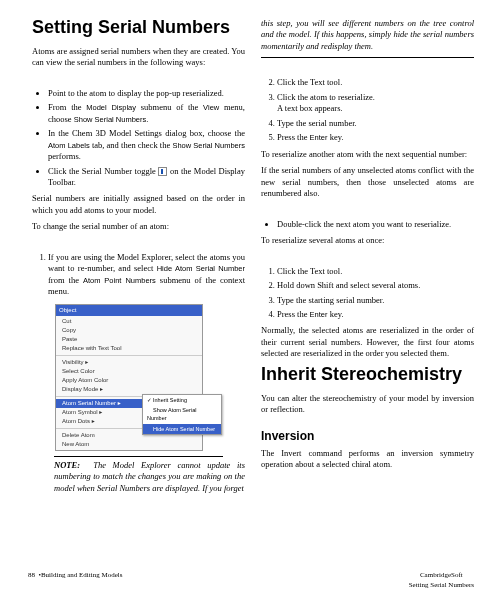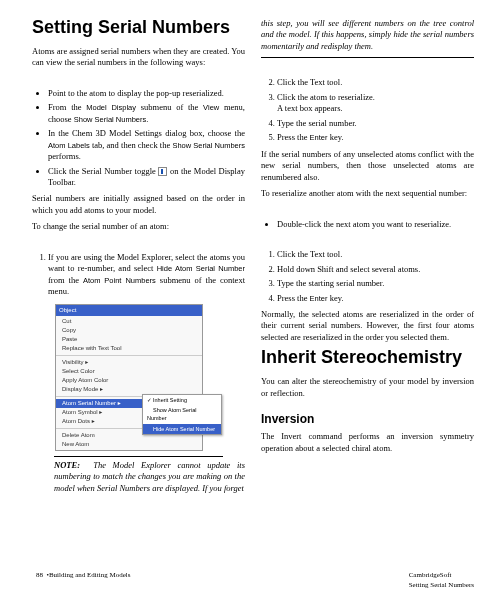--- a/index.html
+++ b/index.html
@@ -22,22 +22,22 @@
 .sub-anchor{position:relative}
 .submenu{position:absolute;left:86px;top:-4px;background:#fff;border:1px solid #999;font-size:5.5px;width:80px;box-shadow:1px 1px 2px rgba(0,0,0,.3)}
 .submenu div{padding:1px 4px}
 .chk{display:inline-block;width:6px}
 .sel{background:#3860c8;color:#fff}
 .note-line{border-top:1px solid #000;margin:4px 22px 3px 22px}
 .note-txt{font-style:italic;margin:0 0 0 22px;text-align:justify}
 .note-b{font-weight:700;font-style:italic}
 .icon-inline{display:inline-block;width:9px;height:9px;background:#fff;border:1px solid #888;vertical-align:middle;position:relative}
 .icon-inline::after{content:"";position:absolute;left:2px;top:1px;width:2px;height:5px;background:#1850b0}
-.footer{position:absolute;bottom:10px;left:36px;right:26px;display:flex;justify-content:space-between;font-size:7px;border-top:0}
-.footer .r{text-align:left}
+.footer{position:absolute;bottom:10px;left:28px;right:26px;display:flex;justify-content:space-between;font-size:7px;border-top:0}
+.footer .r{text-align:center}
 </style>
 </head>
 <body>
 
 <div class="cols">
 <div class="col">
  <h1>Setting Serial Numbers</h1>
  <p>Atoms are assigned serial numbers when they are created. You can view the serial numbers in the following ways:</p>
  <ul>
   <li>Point to the atom to display the pop-up reserialized.</li>
@@ -92,25 +92,26 @@
 
 <div class="col">
  <p class="ital">this step, you will see different numbers on the tree control and the model. If this happens, simply hide the serial numbers momentarily and redisplay them.</p>
  <div style="border-top:1px solid #000;margin:3px 0 5px"></div>
  <ol start="2">
   <li>Click the Text tool.</li>
   <li><span>Click the atom to reserialize.</span><br><span>A text box appears.</span></li>
   <li>Type the serial number.</li>
   <li><span>Press the </span><span class="b">Enter</span><span> key.</span></li>
  </ol>
+ <p>To reserialize another atom with the next sequential number:</p>
  <p>If the serial numbers of any unselected atoms conflict with the new serial numbers, then those unselected atoms are renumbered also.</p>
- <p>To reserialize another atom with the next sequential number:</p>
  <ul>
   <li>Double-click the next atom you want to reserialize.</li>
  </ul>
+ <p>To reserialize several atoms at once:</p>
  <ol>
   <li>Click the Text tool.</li>
   <li>Hold down Shift and select several atoms.</li>
   <li>Type the starting serial number.</li>
   <li><span>Press the </span><span class="b">Enter</span><span> key.</span></li>
  </ol>
  <p>Normally, the selected atoms are reserialized in the order of their current serial numbers. However, the first four atoms selected are reserialized in the order you selected them.</p>
  <h1>Inherit Stereochemistry</h1>
  <p>You can alter the stereochemistry of your model by inversion or reflection.</p>
  <h2>Inversion</h2>

